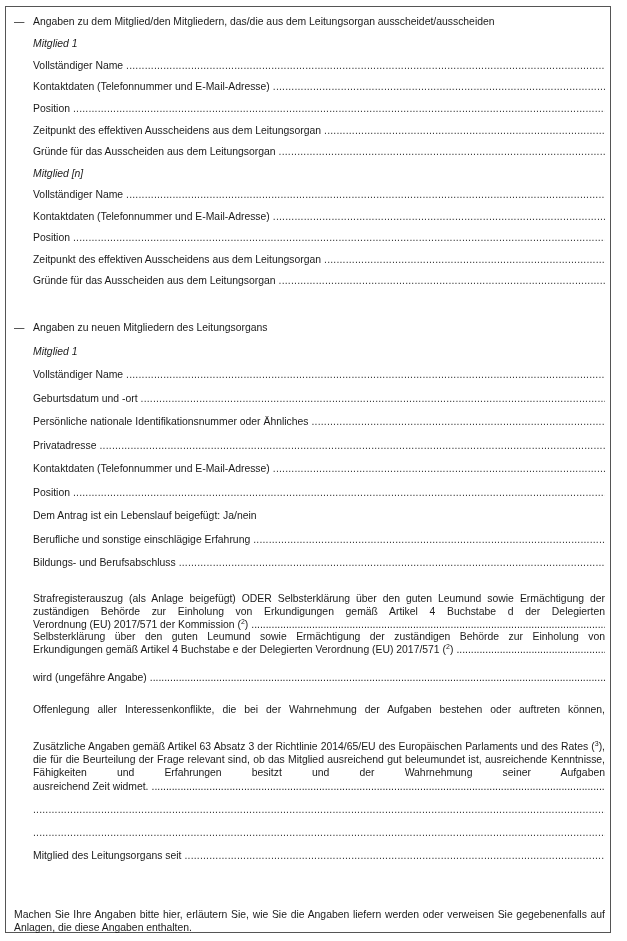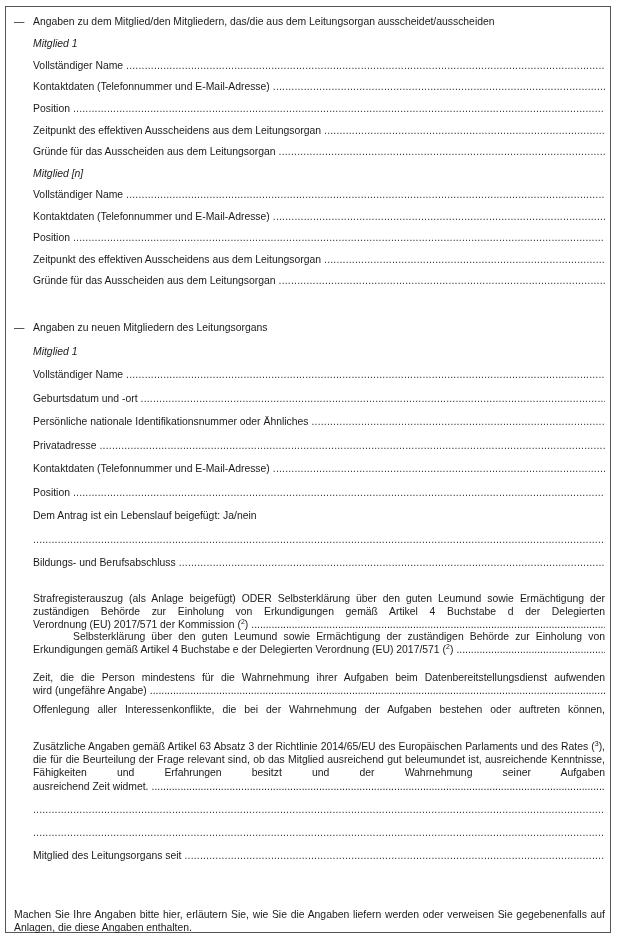--- a/index.html
+++ b/index.html
@@ -106,45 +106,45 @@
     <span class="dots"></span>
   </div>
 <div class="row" style="top:486px">
     <span class="lbl">Position</span>
     <span class="dots"></span>
   </div>
 <div class="row" style="top:509px">
     <span class="lbl">Dem Antrag ist ein Lebenslauf beigefügt: Ja/nein</span>
   </div>
 <div class="row" style="top:533px">
+    <span class="lbl">Berufliche und sonstige einschlägige Erfahrung</span>
     <span class="dots"></span>
   </div>
 <div class="row" style="top:556px">
     <span class="lbl">Bildungs- und Berufsabschluss</span>
     <span class="dots"></span>
   </div>
 
 <div class="para" style="top:576px">
   <div style="text-align-last: justify; margin-top: 16px;">Strafregisterauszug (als Anlage beigefügt) ODER Selbsterklärung über den guten Leumund sowie Ermächtigung der zuständigen Behörde zur Einholung von Erkundigungen gemäß Artikel 4 Buchstabe d der Delegierten</div>
   <div class="last">
       <span class="lbl"><span>Verordnung (EU) 2017/571 der Kommission (</span><sup>2</sup><span>)</span></span>
       <span class="dots"></span>
     </div>
 </div>
 
 <div class="para" style="top:630px">
-  <div style="text-align-last: justify; margin-left: 40px;">Selbsterklärung über den guten Leumund sowie Ermächtigung der zuständigen Behörde zur Einholung von</div>
+  <div style="text-align-last: justify;">Selbsterklärung über den guten Leumund sowie Ermächtigung der zuständigen Behörde zur Einholung von</div>
   <div class="last">
       <span class="lbl"><span>Erkundigungen gemäß Artikel 4 Buchstabe e der Delegierten Verordnung (EU) 2017/571 (</span><sup>2</sup><span>)</span></span>
       <span class="dots"></span>
     </div>
 </div>
 
 <div class="para" style="top:671px">
-  <div style="text-align-last: justify;">Zeit, die die Person mindestens für die Wahrnehmung ihrer Aufgaben beim Datenbereitstellungsdienst aufwenden</div>
   <div class="last">
       <span class="lbl">wird (ungefähre Angabe)</span>
       <span class="dots"></span>
     </div>
 </div>
 
 <div class="para" style="top:703px">
   <div style="text-align-last: justify;">Offenlegung aller Interessenkonflikte, die bei der Wahrnehmung der Aufgaben bestehen oder auftreten können,</div>
 </div>
 

